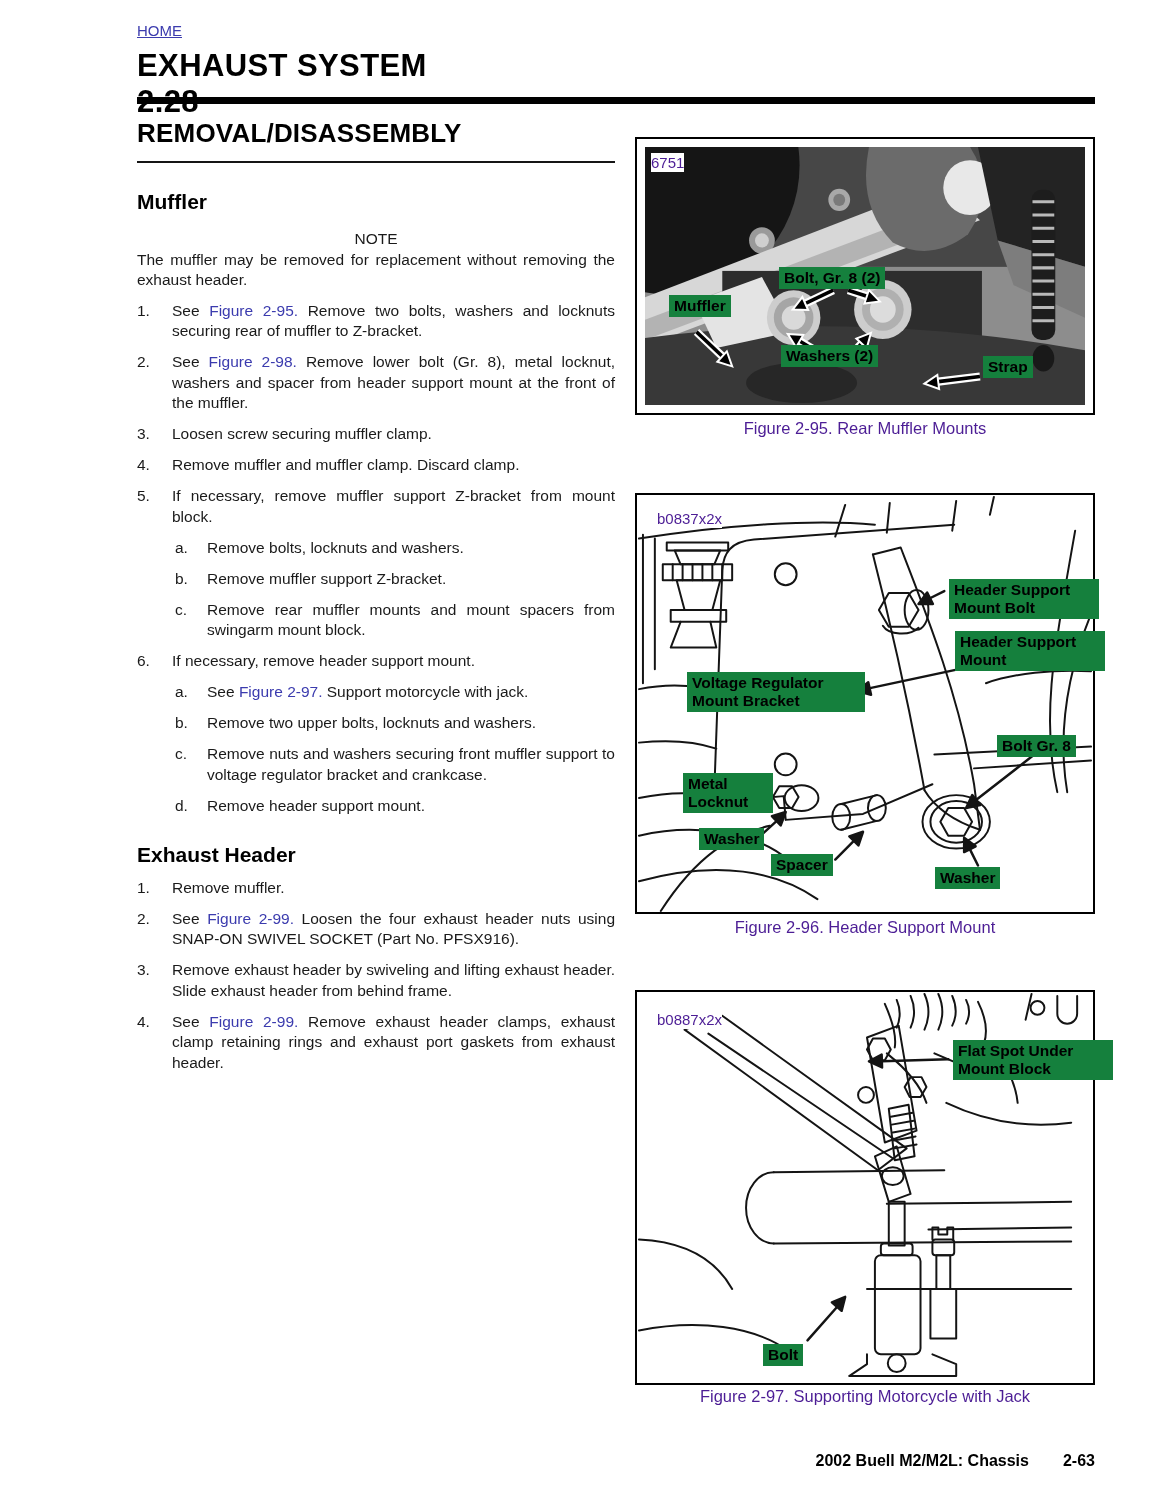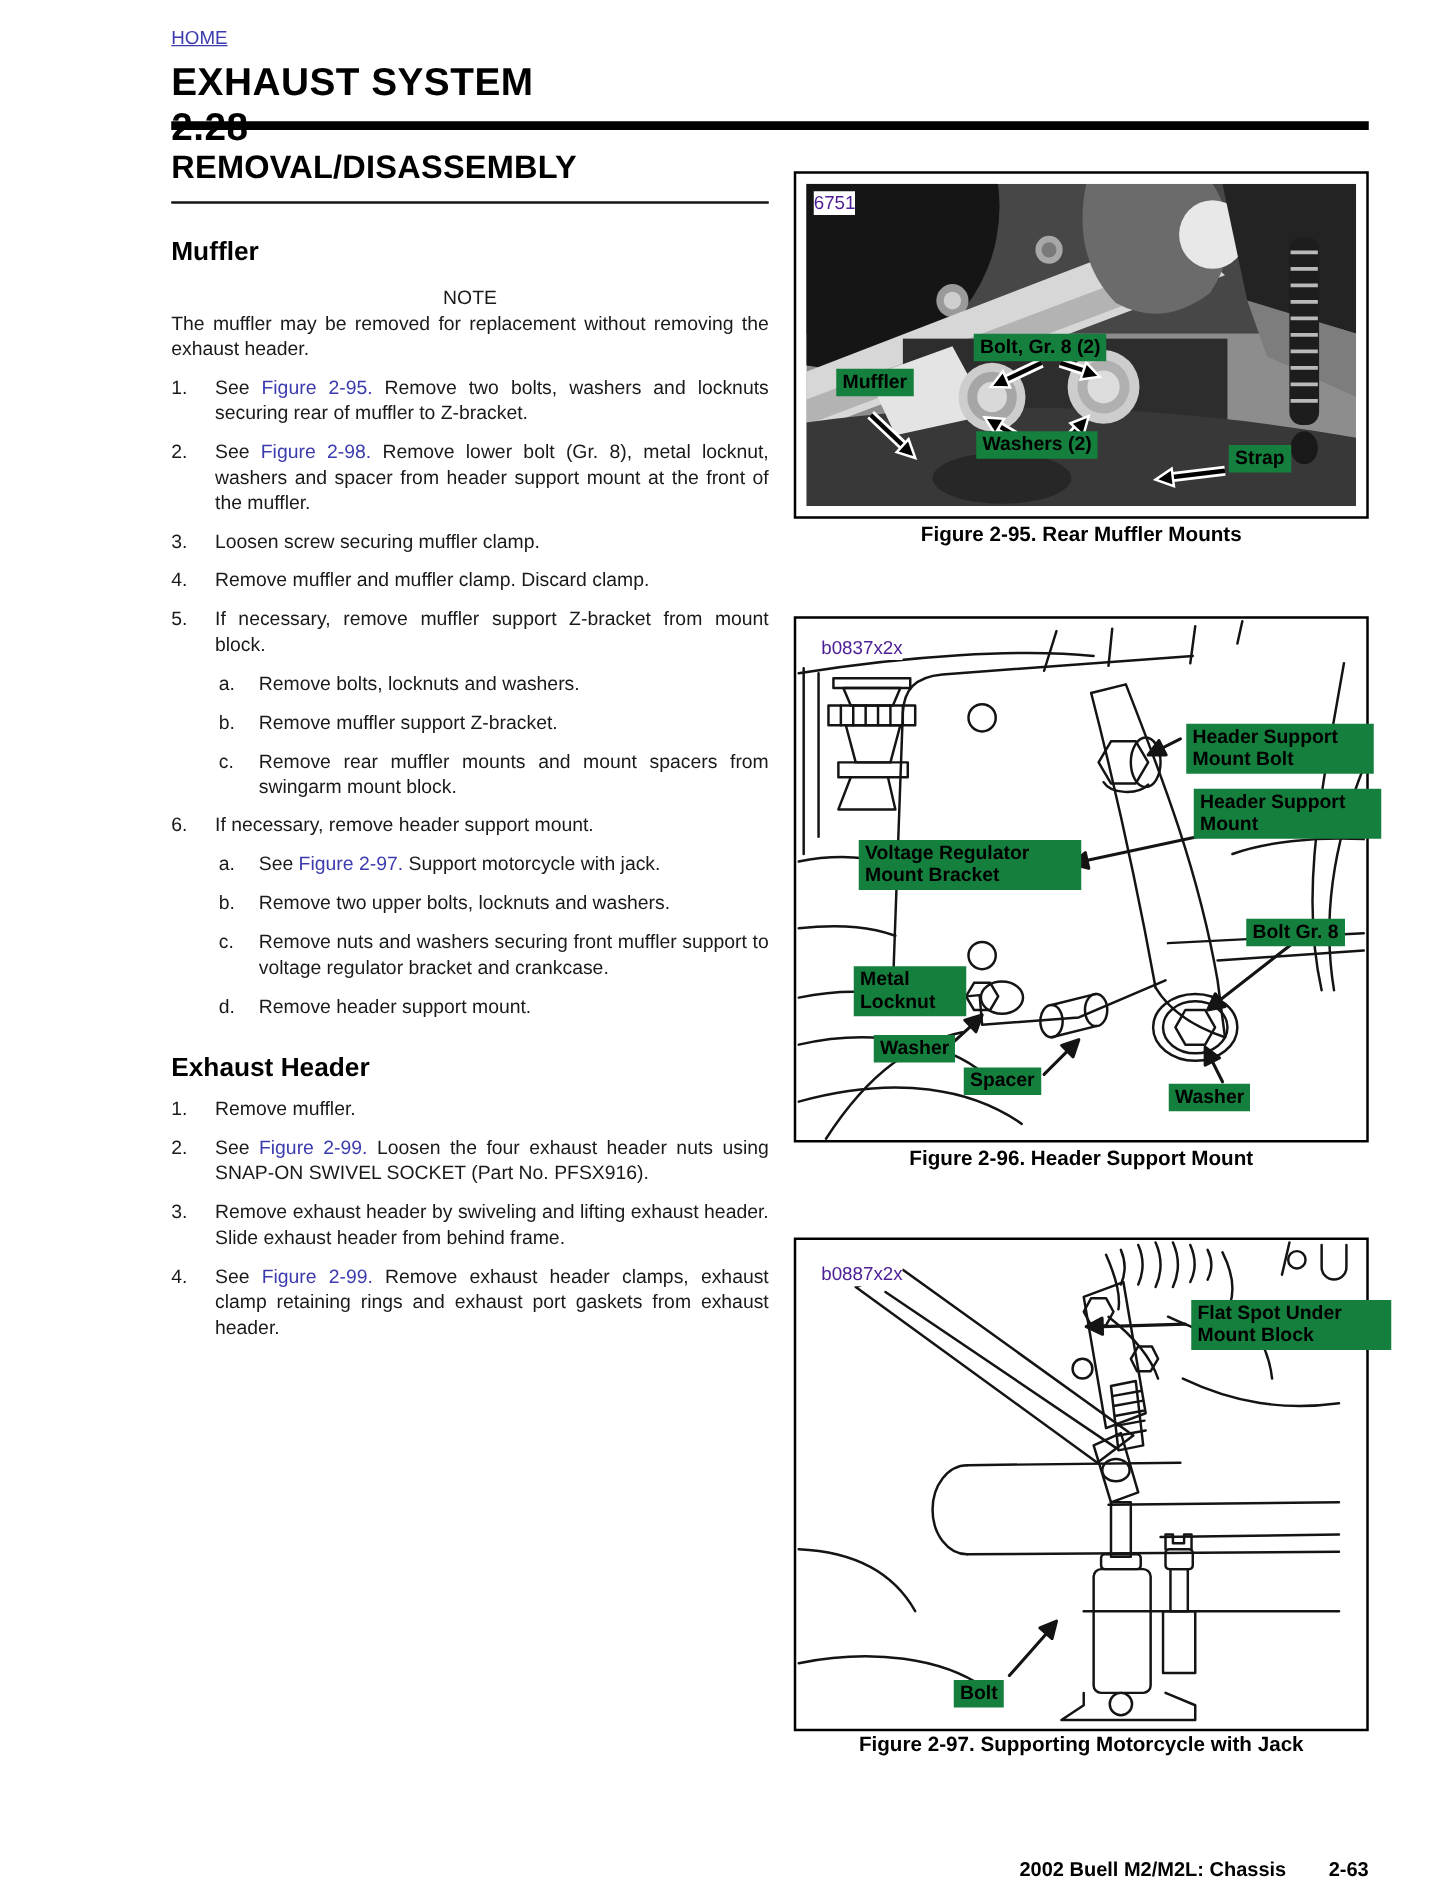--- a/index.html
+++ b/index.html
@@ -22,28 +22,28 @@
   .stepbody{flex:1;text-align:justify;}
   .subwrap{margin-left:38px;}
   .flink{color:var(--link,#3b3bae);cursor:pointer;}
   .rightcol{position:absolute;left:635px;top:137px;width:460px;}
   .figframe{position:absolute;left:0;width:460px;border:2px solid #000;background:#fff;box-sizing:border-box;}
   #fig1{top:0;height:278px;}
   #fig2{top:356px;height:421px;}
   #fig3{top:853px;height:395px;}
   .photo{position:absolute;inset:8px;overflow:hidden;}
   .art{position:absolute;inset:0;width:100%;height:100%;}
-  .caption{position:absolute;left:0;width:460px;text-align:center;font-weight:bold;font-size:16.5px;color:#000000;}
+  .caption{position:absolute;left:0;width:460px;text-align:center;font-weight:normal;font-size:16.5px;color:#4c1d95;}
   #cap1{top:282px;}
   #cap2{top:781px;}
   #cap3{top:1250px;}
   .callout{position:absolute;font-weight:bold;font-size:15.5px;line-height:18px;color:#000;background:#15803d;padding:2px 5px;white-space:nowrap;}
   .callout.wrap{white-space:normal;}
   .photoid{position:absolute;font-size:15px;font-weight:normal;background:#fff;color:#4c1d95;padding:1px 0;}
-  .footer{position:absolute;top:1488px;left:137px;width:958px;text-align:right;font-weight:bold;font-size:16px;color:#000;}
+  .footer{position:absolute;top:1452px;left:137px;width:958px;text-align:right;font-weight:bold;font-size:16px;color:#000;}
   .footer .pgno{margin-left:34px;}
 </style>
 </head>
 <body>
 
 <div class="page">
 
   <a class="home" href="#">HOME</a>
 
   <div class="titlerow">

